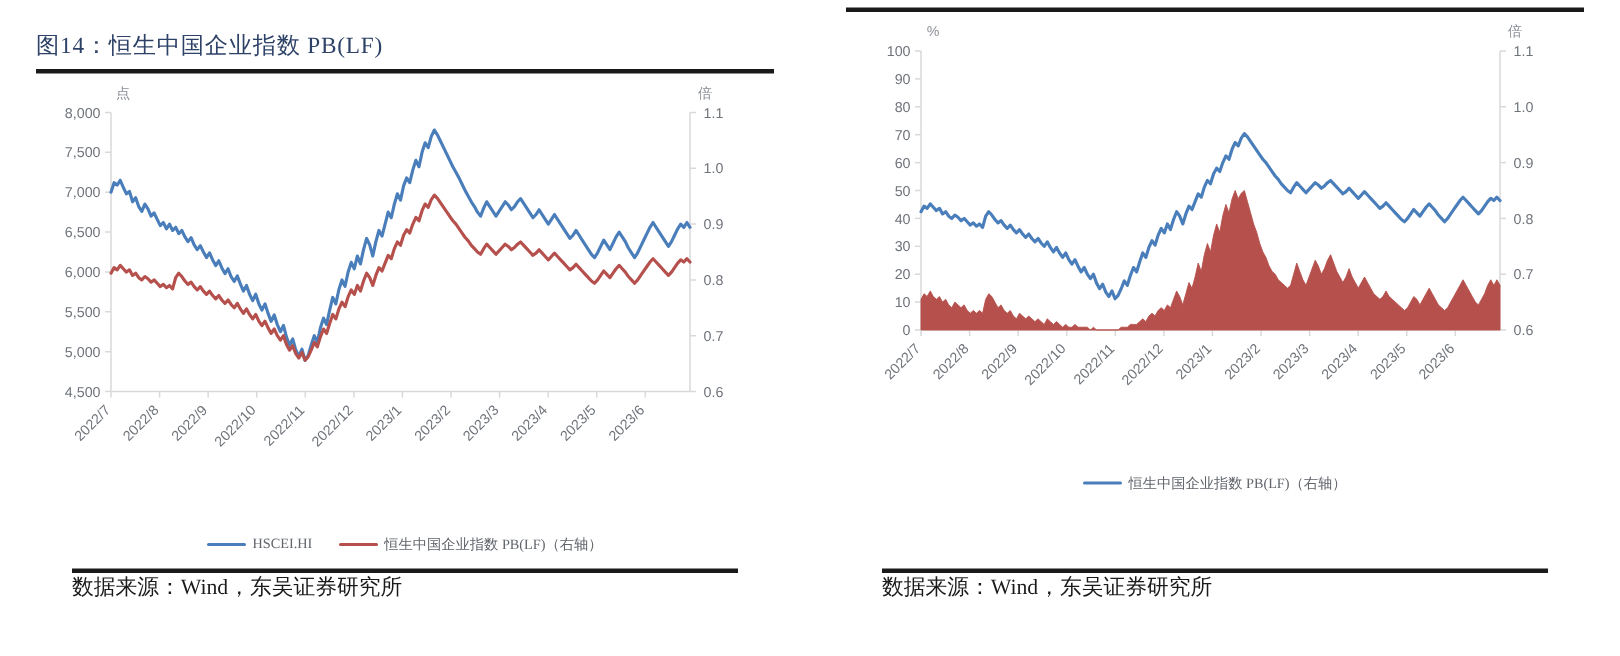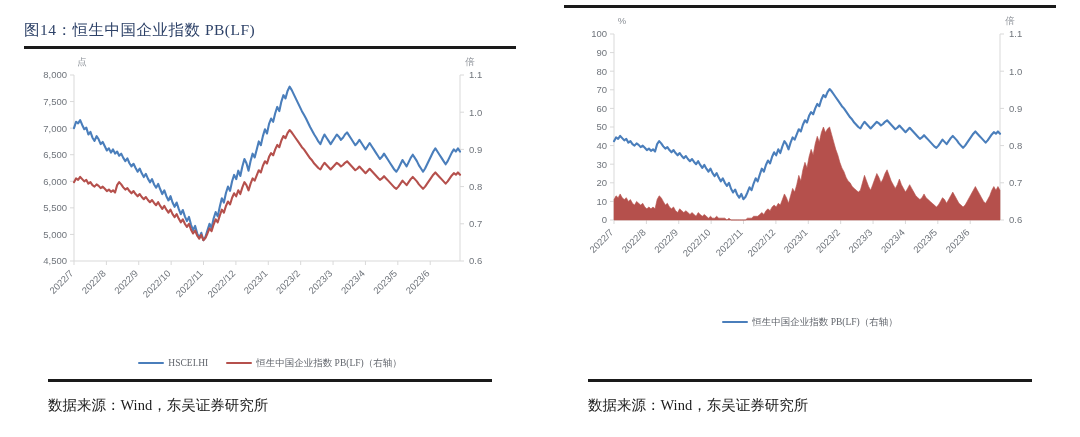--- a/index.html
+++ b/index.html
@@ -40,21 +40,21 @@
     margin-top:36px;
   }
   .legend-item{display:flex;align-items:center;gap:4px;}
   .swatch-line{width:26px;height:2.6px;border-radius:1px;}
   .swatch-box{width:22px;height:8px;}
 
   .footer-zone{position:absolute;left:24px;right:24px;bottom:0;height:58px;}
   .source{
     font-family:"Liberation Serif",serif;
     font-size:14.5px;color:#1a1a1a;
-    padding-top:14px;white-space:nowrap;
+    white-space:nowrap;
   }
   .axis-unit{
     font-family:"Liberation Sans",sans-serif;
     font-size:9.5px;fill:#8a8f96;
   }
   .tick-txt{
     font-family:"Liberation Sans",sans-serif;
     font-size:9.5px;fill:#6f747b;
   }
   .xtick-txt{

